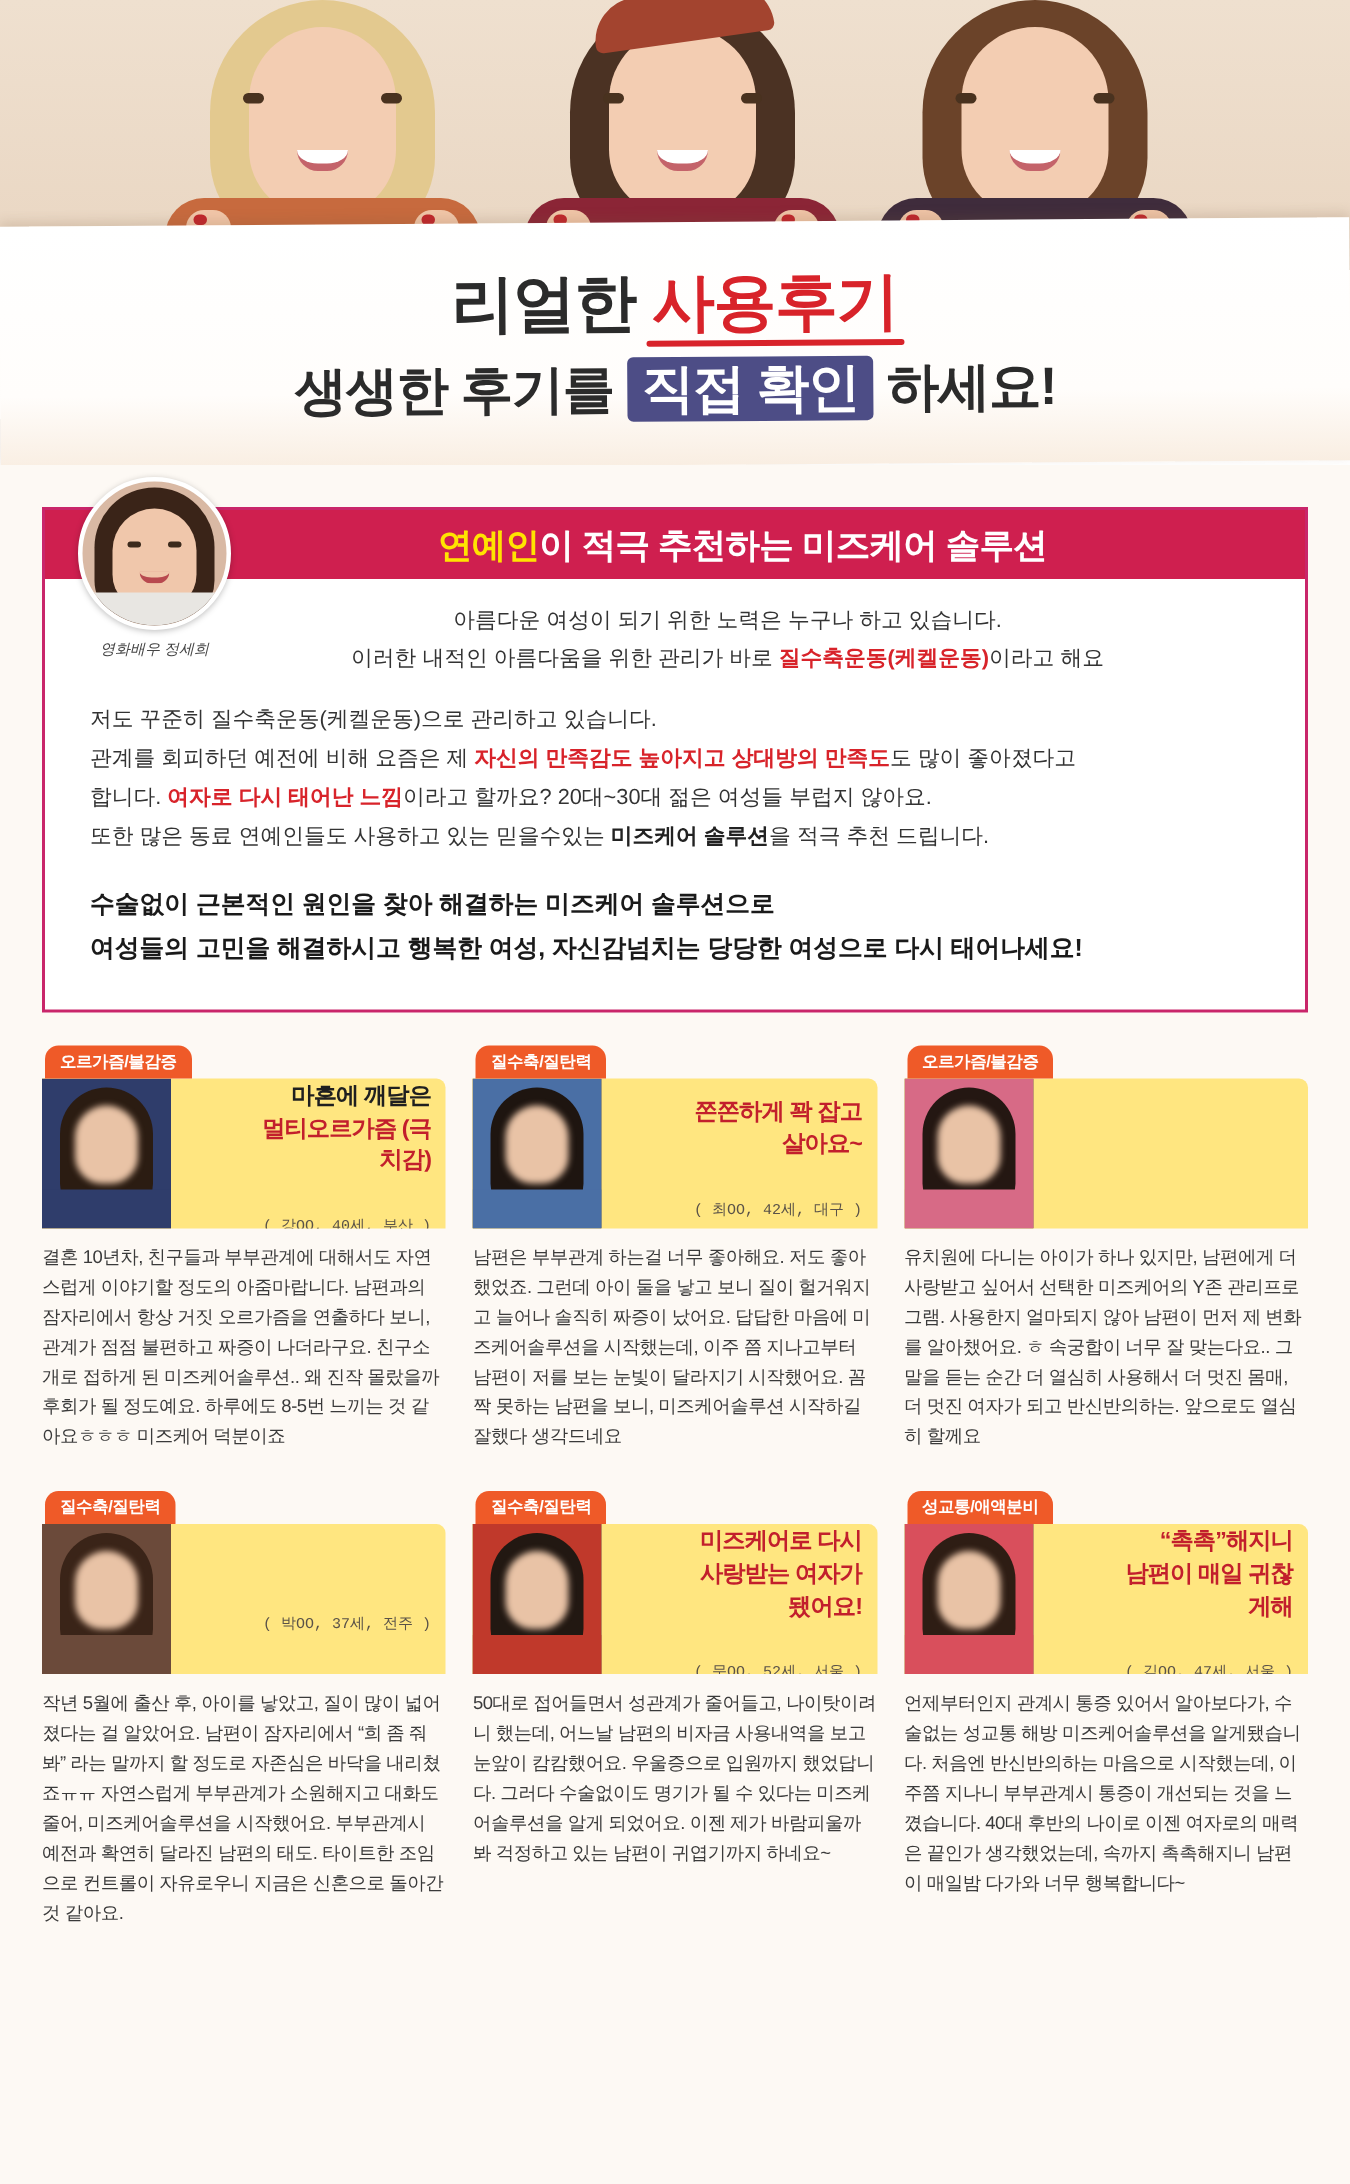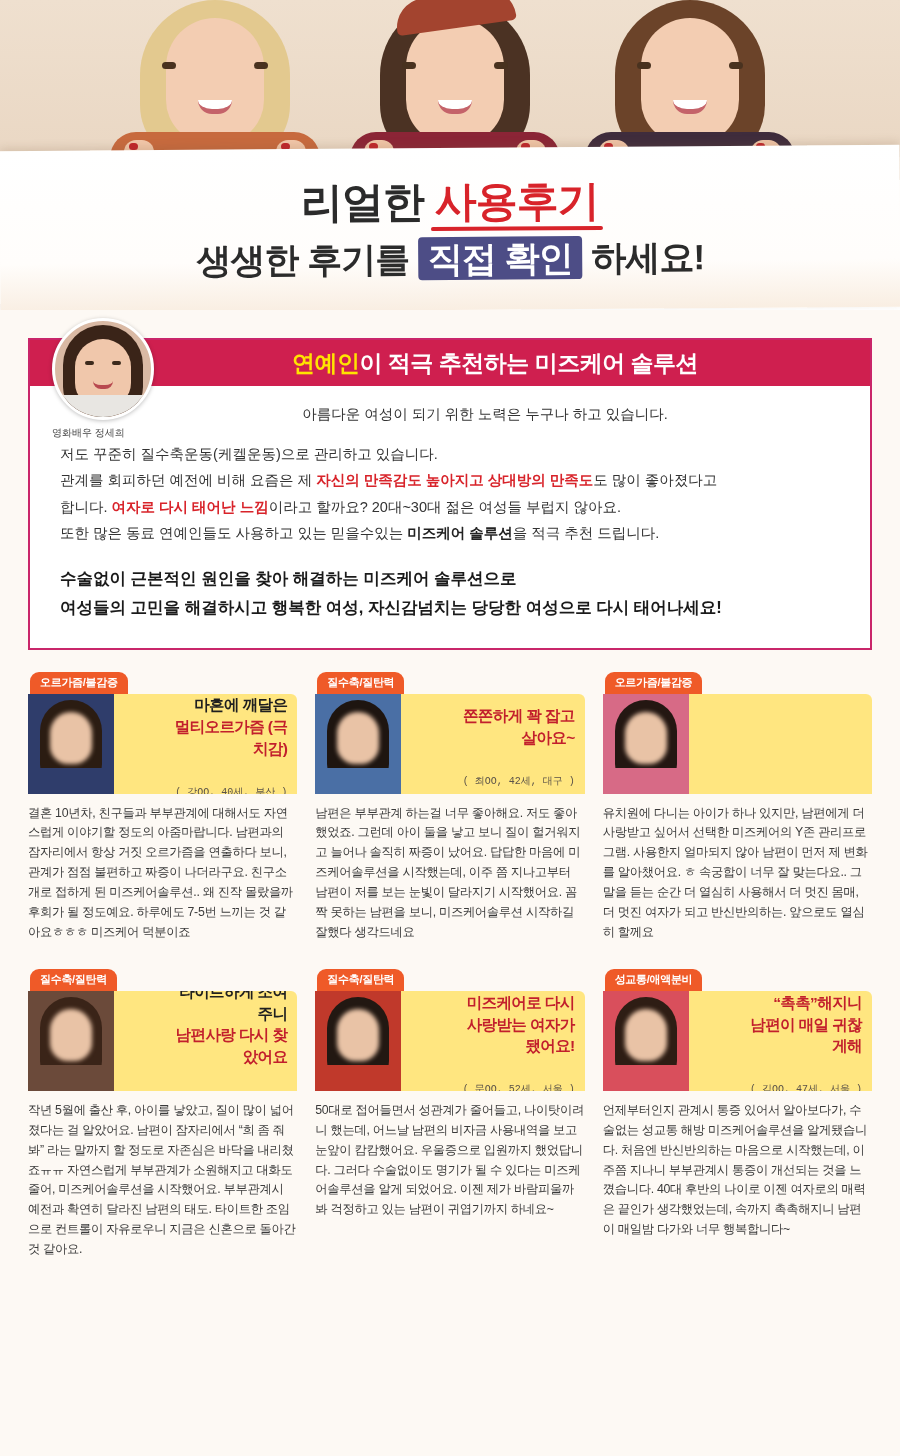--- a/index.html
+++ b/index.html
@@ -227,22 +227,24 @@
     border-radius: 0 0 12px 12px;
   }
   .celeb-avatar .cs {
     position: absolute; bottom: 0; left: 0; right: 0;
     height: 22px; background: #e8e6e2;
   }
   .celeb-caption {
     position: absolute;
     left: 22px; top: 86px;
     width: 102px;
+    text-align: center;
     font-size: 10px;
     color: #444;
+    font-style: italic;
   }
   .celeb-body {
     padding: 16px 30px 0 30px;
   }
   .celeb-p1 {
     text-align: center;
     font-size: 14.5px;
     line-height: 1.75;
     color: #333;
     padding-left: 70px;
@@ -425,20 +427,23 @@
       <div class="ch"></div>
         <div class="cf"></div>
       <div class="ce l"></div>
         <div class="ce r"></div>
         <div class="cm"></div>
       <div class="cs"></div>
     </div>
     <div class="celeb-body">
       <div class="celeb-p1">
         <div>아름다운 여성이 되기 위한 노력은 누구나 하고 있습니다.</div>
+        <div>
+          <span>이러한 내적인 아름다움을 위한 관리가 바로 </span><span class="red-b">질수축운동(케켈운동)</span><span>이라고 해요</span>
+        </div>
       </div>
       <div class="celeb-p2">
         <div>저도 꾸준히 질수축운동(케켈운동)으로 관리하고 있습니다.</div>
         <div>
           <span>관계를 회피하던 예전에 비해 요즘은 제 </span><span class="red-b">자신의 만족감도 높아지고</span><span> </span><span class="red-b">상대방의 만족도</span><span>도 많이 좋아졌다고</span>
         </div>
         <div>
           <span>합니다. </span><span class="red-b">여자로 다시 태어난 느낌</span><span>이라고 할까요? 20대~30대 젊은 여성들 부럽지 않아요.</span>
         </div>
         <div>
@@ -467,21 +472,21 @@
           <div class="card-txt">
             <div class="card-title">
               <div class="dark">마흔에 깨달은</div>
               <div>멀티오르가즘 (극치감)</div>
             </div>
             <div class="card-author">( 강OO, 40세, 부산 )</div>
           </div>
         </div>
         <div class="review-body">결혼 10년차, 친구들과 부부관계에 대해서도 자연스럽게 이야기할 정도의 아줌마랍니다. 남편과의 잠자리에서 항상 거짓 오르가즘을 연출하다 보니, 관계가 점점 불편하고 짜증이 나더라구요.
 친구소개로 접하게 된 미즈케어솔루션.. 왜 진작 몰랐을까 후회가 될 정도예요.
-하루에도 7-5번 느끼는 것 같아요ㅎㅎㅎ 미즈케어 덕분이죠</div>
+하루에도 8-5번 느끼는 것 같아요ㅎㅎㅎ 미즈케어 덕분이죠</div>
       </div>
 
       <div class="review">
         <div class="tag">질수축/질탄력</div>
         <div class="card">
           <div class="thumb">
             <div class="bg" style="background:#4a6fa5"></div>
             <div class="fh" style="background:#1e1510"></div>
             <div class="ff"></div>
             <div class="bd" style="background:#4a6fa5"></div>
@@ -516,24 +521,20 @@
       <div class="review">
         <div class="tag">질수축/질탄력</div>
         <div class="card">
           <div class="thumb">
             <div class="bg" style="background:#6b4a3a"></div>
             <div class="fh" style="background:#3a2418"></div>
             <div class="ff"></div>
             <div class="bd" style="background:#6b4a3a"></div>
           </div>
           <div class="card-txt">
-            <div class="card-title">
-              <div class="dark">타이트하게 조여주니</div>
-              <div>남편사랑 다시 찾았어요</div>
-            </div>
             <div class="card-author">( 박OO, 37세, 전주 )</div>
           </div>
         </div>
         <div class="review-body">작년 5월에 출산 후, 아이를 낳았고, 질이 많이 넓어졌다는 걸 알았어요. 남편이 잠자리에서 “희 좀 줘봐” 라는 말까지 할 정도로 자존심은 바닥을 내리쳤죠ㅠㅠ 자연스럽게 부부관계가 소원해지고 대화도 줄어, 미즈케어솔루션을 시작했어요. 부부관계시 예전과 확연히 달라진 남편의 태도. 타이트한 조임으로 컨트롤이 자유로우니 지금은 신혼으로 돌아간 것 같아요.</div>
       </div>
 
       <div class="review">
         <div class="tag">질수축/질탄력</div>
         <div class="card">
           <div class="thumb">

